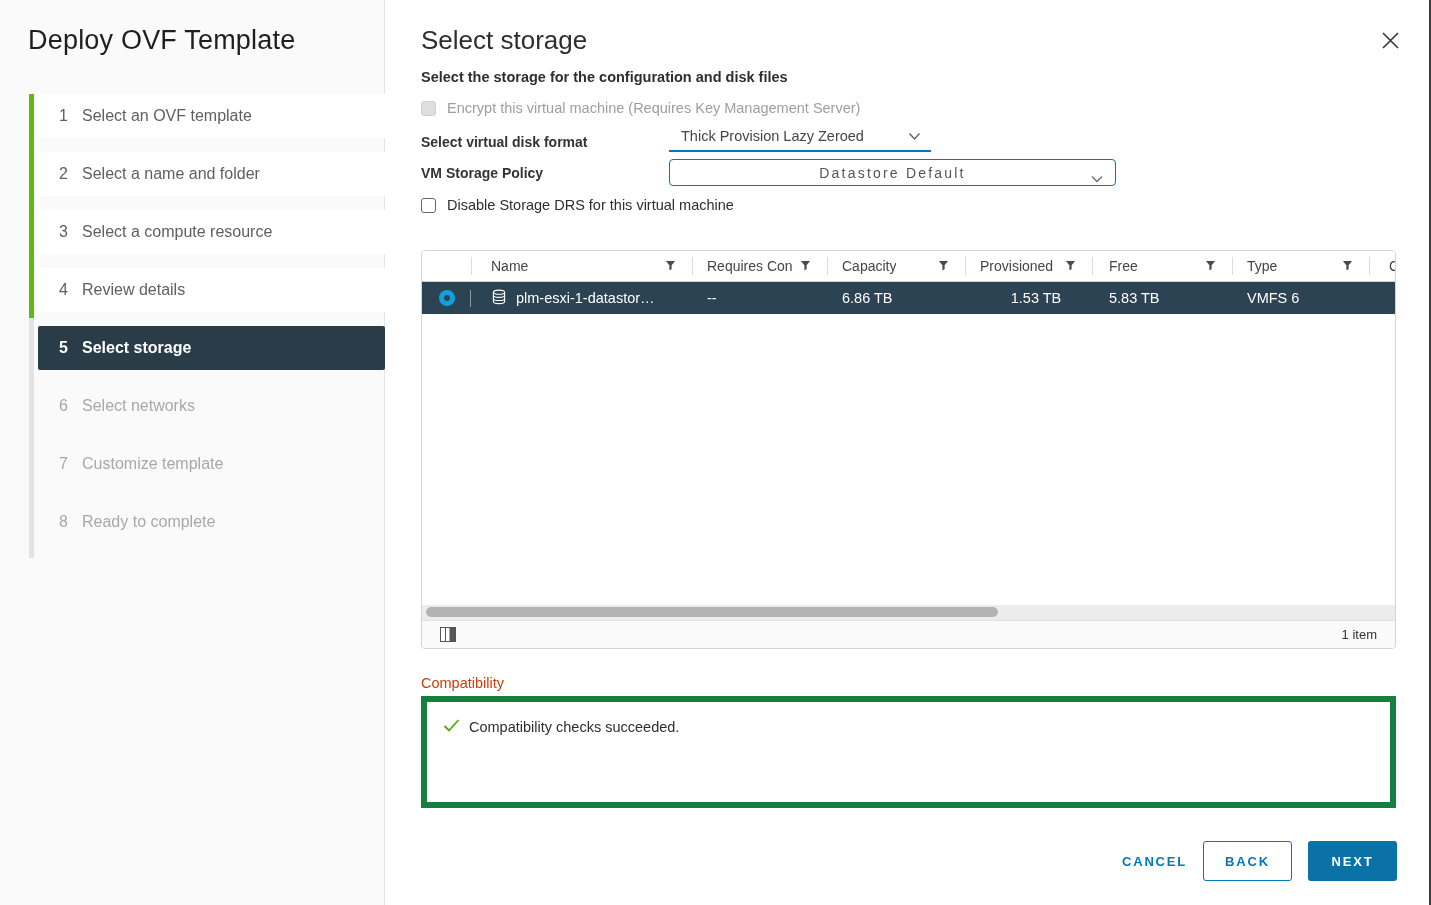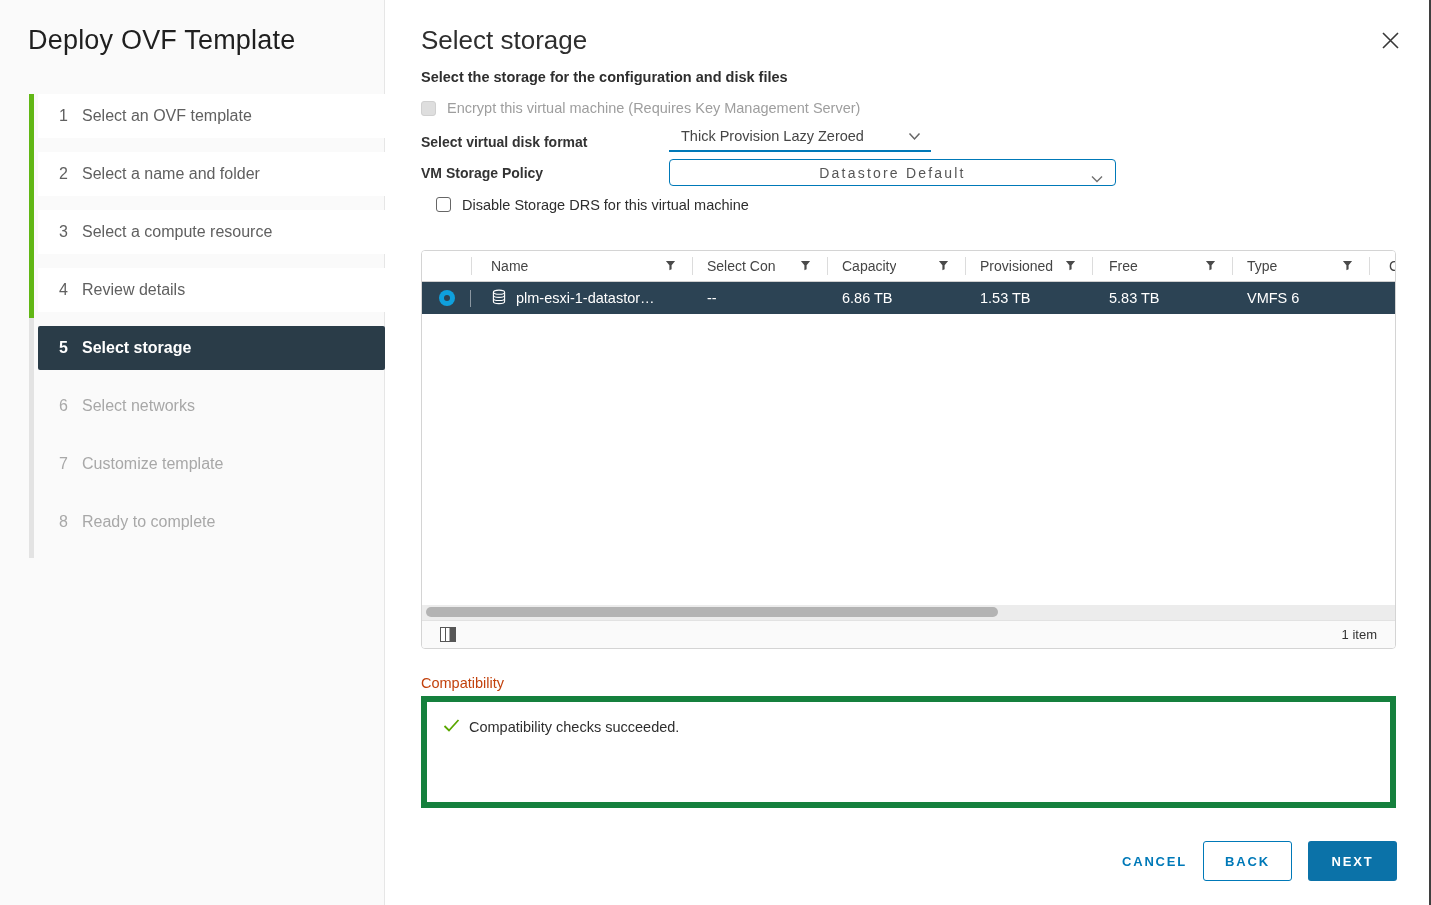--- a/index.html
+++ b/index.html
@@ -56,38 +56,38 @@
     font-size:14.5px; color:#454545; margin-top:-4px;
   }
   .policy-row { margin-top:5px; align-items:center; height:27px; }
   .dd-box {
     position:relative; width:447px; height:27px; border:1px solid var(--accent);
     border-radius:4px; background:#fff; display:flex; align-items:center; justify-content:center;
     font-size:14px; color:#565656; letter-spacing:2.2px; cursor:pointer;
   }
   .dd-box .chev { position:absolute; right:12px; top:10px; }
 
-  .drs-row { margin-top:11px; display:flex; align-items:flex-start;margin-left:15px; }
+  .drs-row { margin-top:11px; display:flex; align-items:flex-end; }
   .drs-row .lbl { margin-left:11px; font-size:14.5px; color:#2e2e2e; }
 
   
   .grid {
     margin-top:37px; width:975px; border:1px solid #d4d4d4; border-radius:4px;
     overflow:hidden; background:#fff;
   }
   .g-head { display:flex; height:31px; align-items:center; background:#fff; border-bottom:1px solid #cfcfcf; }
   .hcell { position:relative; display:flex; align-items:center; height:100%; font-size:14px; color:#454545; font-weight:500; }
   .hcell + .hcell::before { content:""; position:absolute; left:0; top:6px; height:18px; width:1px; background:#dcdcdc; }
   .htext { white-space:nowrap; overflow:hidden; }
   .funnel { margin-left:auto; margin-right:16px; flex-shrink:0; cursor:pointer; }
   .c0 { width:49px; flex-shrink:0; justify-content:center; }
   .c1 { width:221px; flex-shrink:0; padding-left:20px;align-items:center; }
   .c2 { width:135px; flex-shrink:0; padding-left:15px; }
   .c3 { width:138px; flex-shrink:0; padding-left:15px; }
-  .c4 { width:127px; flex-shrink:0; padding-left:15px; }
+  .c4 { width:127px; flex-shrink:0; padding-left:15px;justify-content:center; }
   .c5 { width:140px; flex-shrink:0; padding-left:17px; }
   .c6 { width:137px; flex-shrink:0; padding-left:15px; }
   .c7 { width:80px;  flex-shrink:0; padding-left:20px; }
   .c4 .htext { max-width:76px; }
 
   .g-row { display:flex; height:32px; align-items:center; color:#fff; font-size:14.5px; cursor:pointer; }
   .g-row .rcell { display:flex; align-items:center; height:100%; position:relative; }
   .radio-sep::after { content:""; position:absolute; right:0; top:8px; height:17px; width:1px; background:rgba(255,255,255,.45); }
   .radio { width:16px; height:16px; border-radius:50%; position:relative; cursor:pointer; }
   .radio .dot { position:absolute; left:5px; top:5px; width:6px; height:6px; border-radius:50%; }
@@ -207,21 +207,21 @@
       <div class="hcell c0"></div>
       <div class="hcell c1">
         <span class="htext">Name</span>
         <span class="funnel">
           <svg width="11" height="11" viewBox="0 0 12 12">
               <path d="M1 1h10L7.2 5.8V10L4.8 11.2V5.8z" fill="#4a4a4a"></path>
             </svg>
         </span>
       </div>
       <div class="hcell c2">
-        <span class="htext">Select Con</span>
+        <span class="htext">Requires Con</span>
         <span class="funnel">
           <svg width="11" height="11" viewBox="0 0 12 12">
               <path d="M1 1h10L7.2 5.8V10L4.8 11.2V5.8z" fill="#4a4a4a"></path>
             </svg>
         </span>
       </div>
       <div class="hcell c3">
         <span class="htext">Capacity</span>
         <span class="funnel">
           <svg width="11" height="11" viewBox="0 0 12 12">

